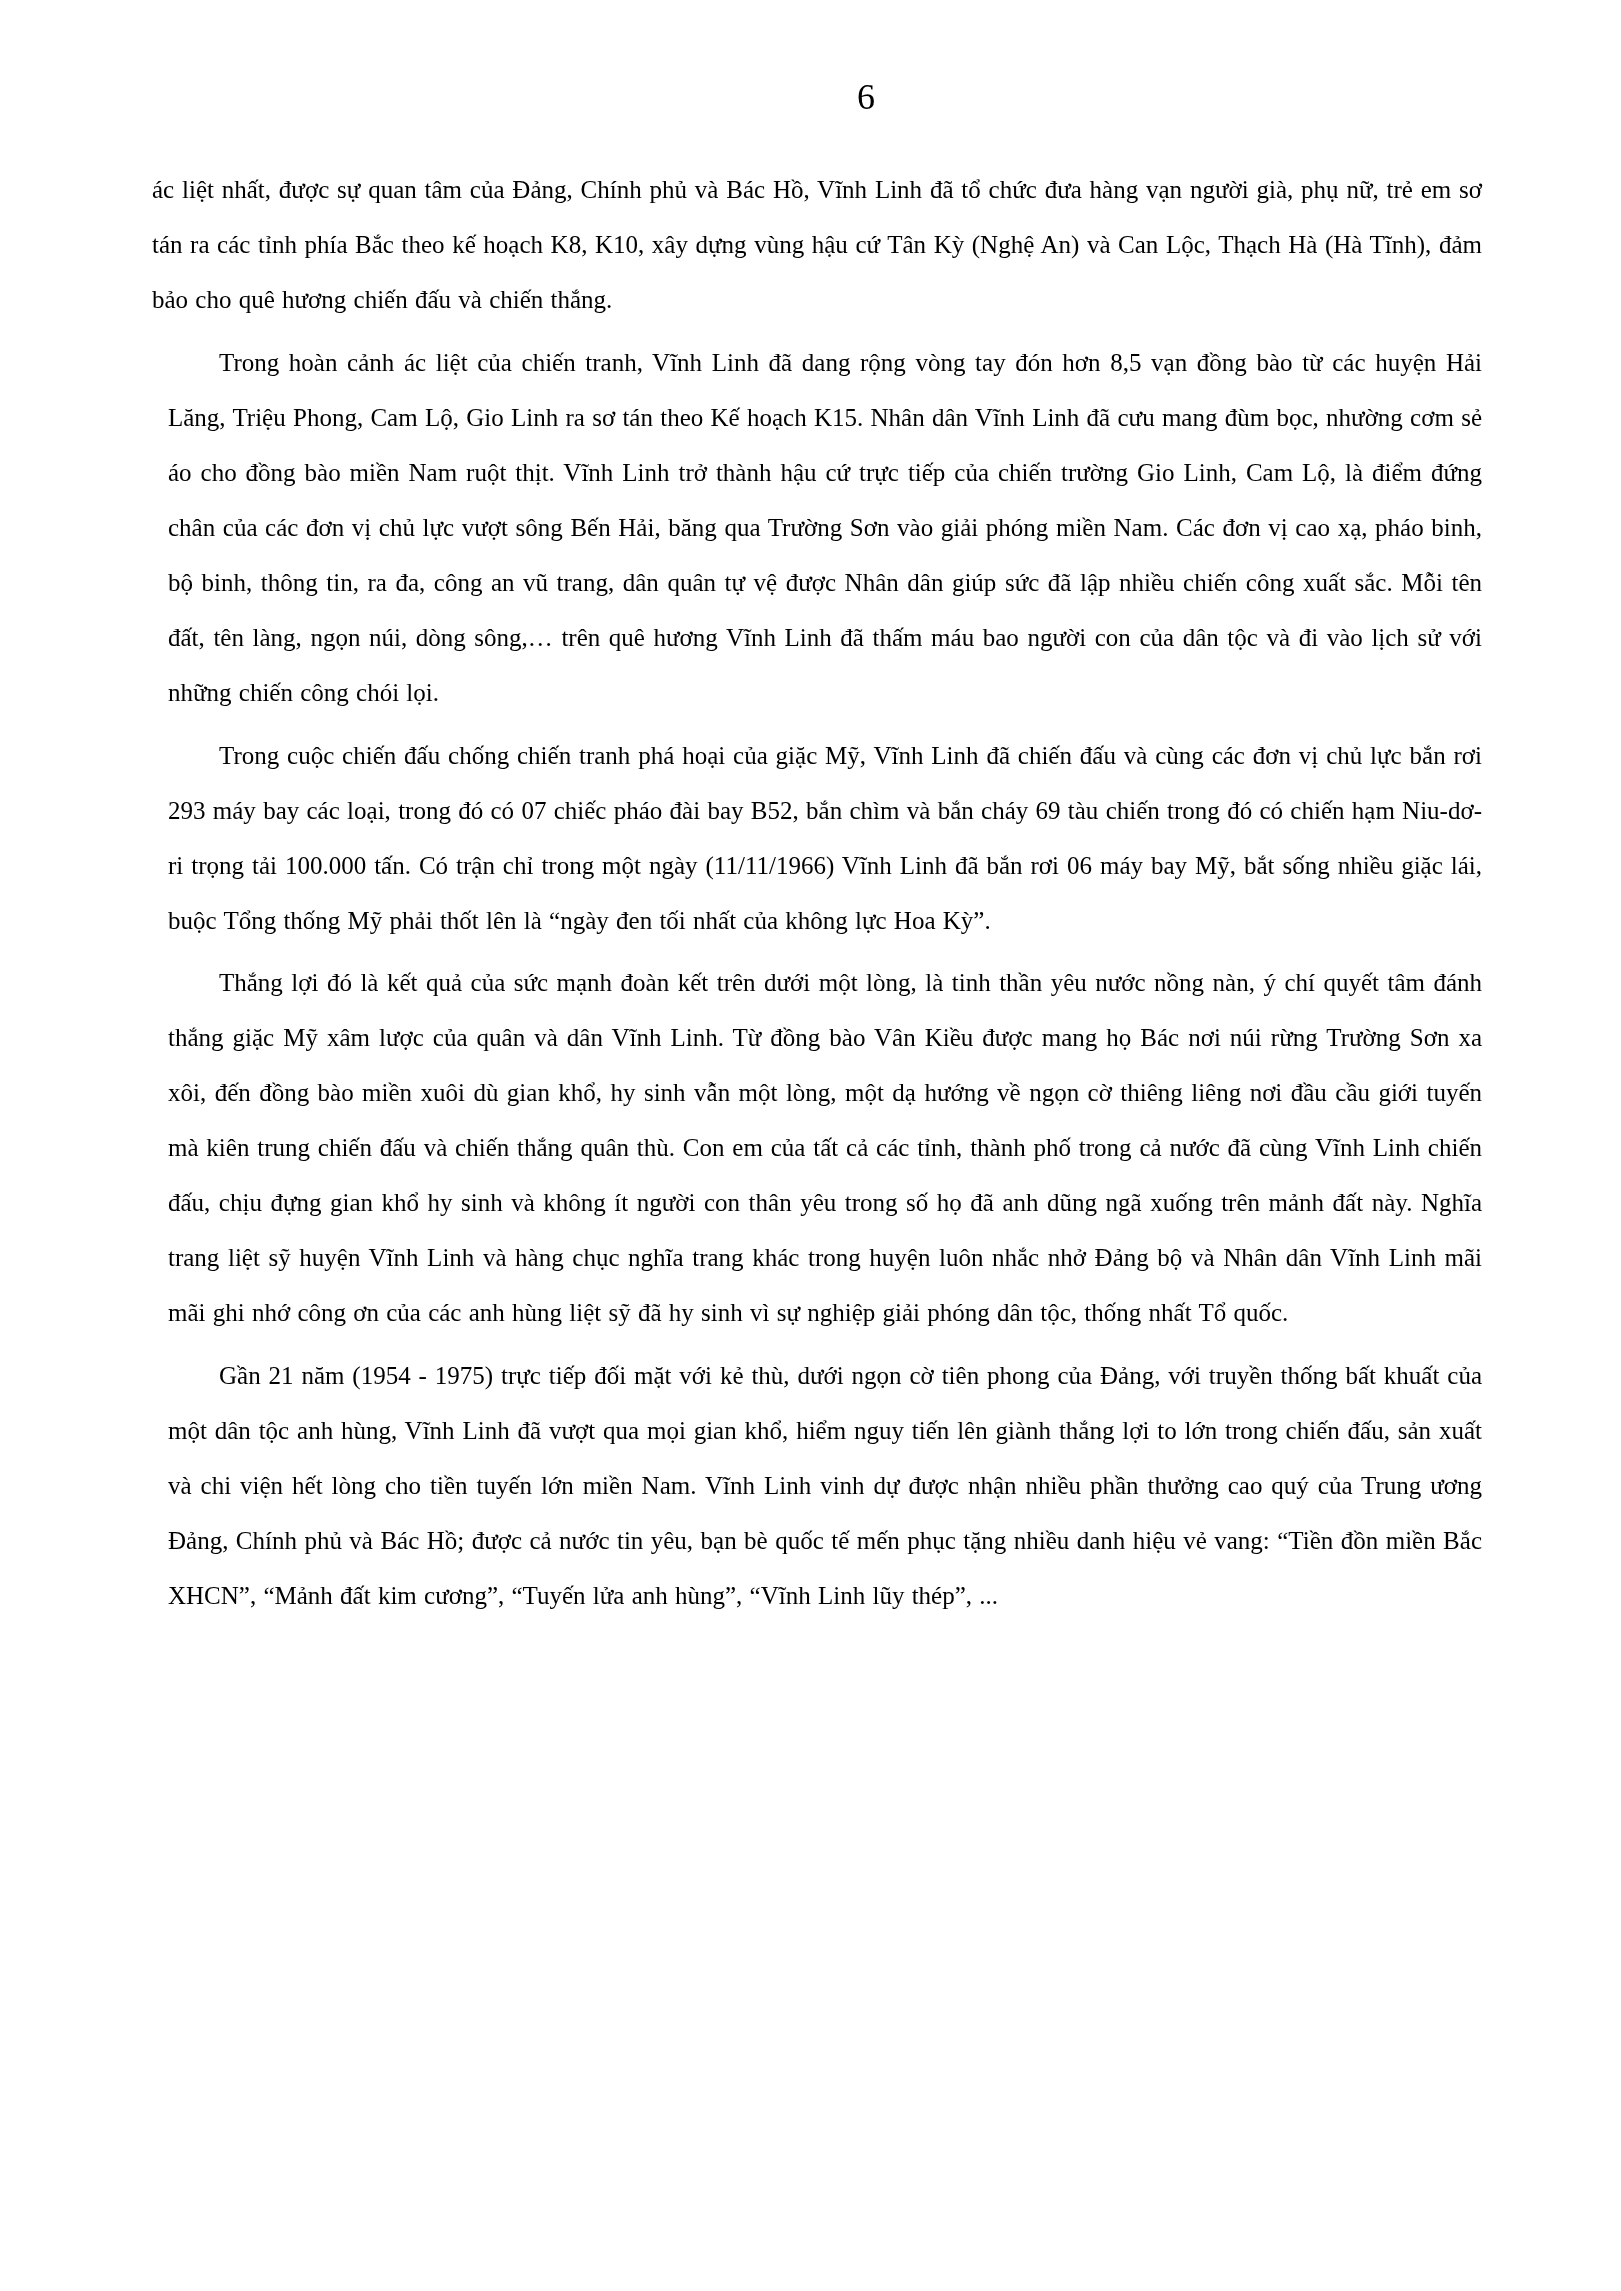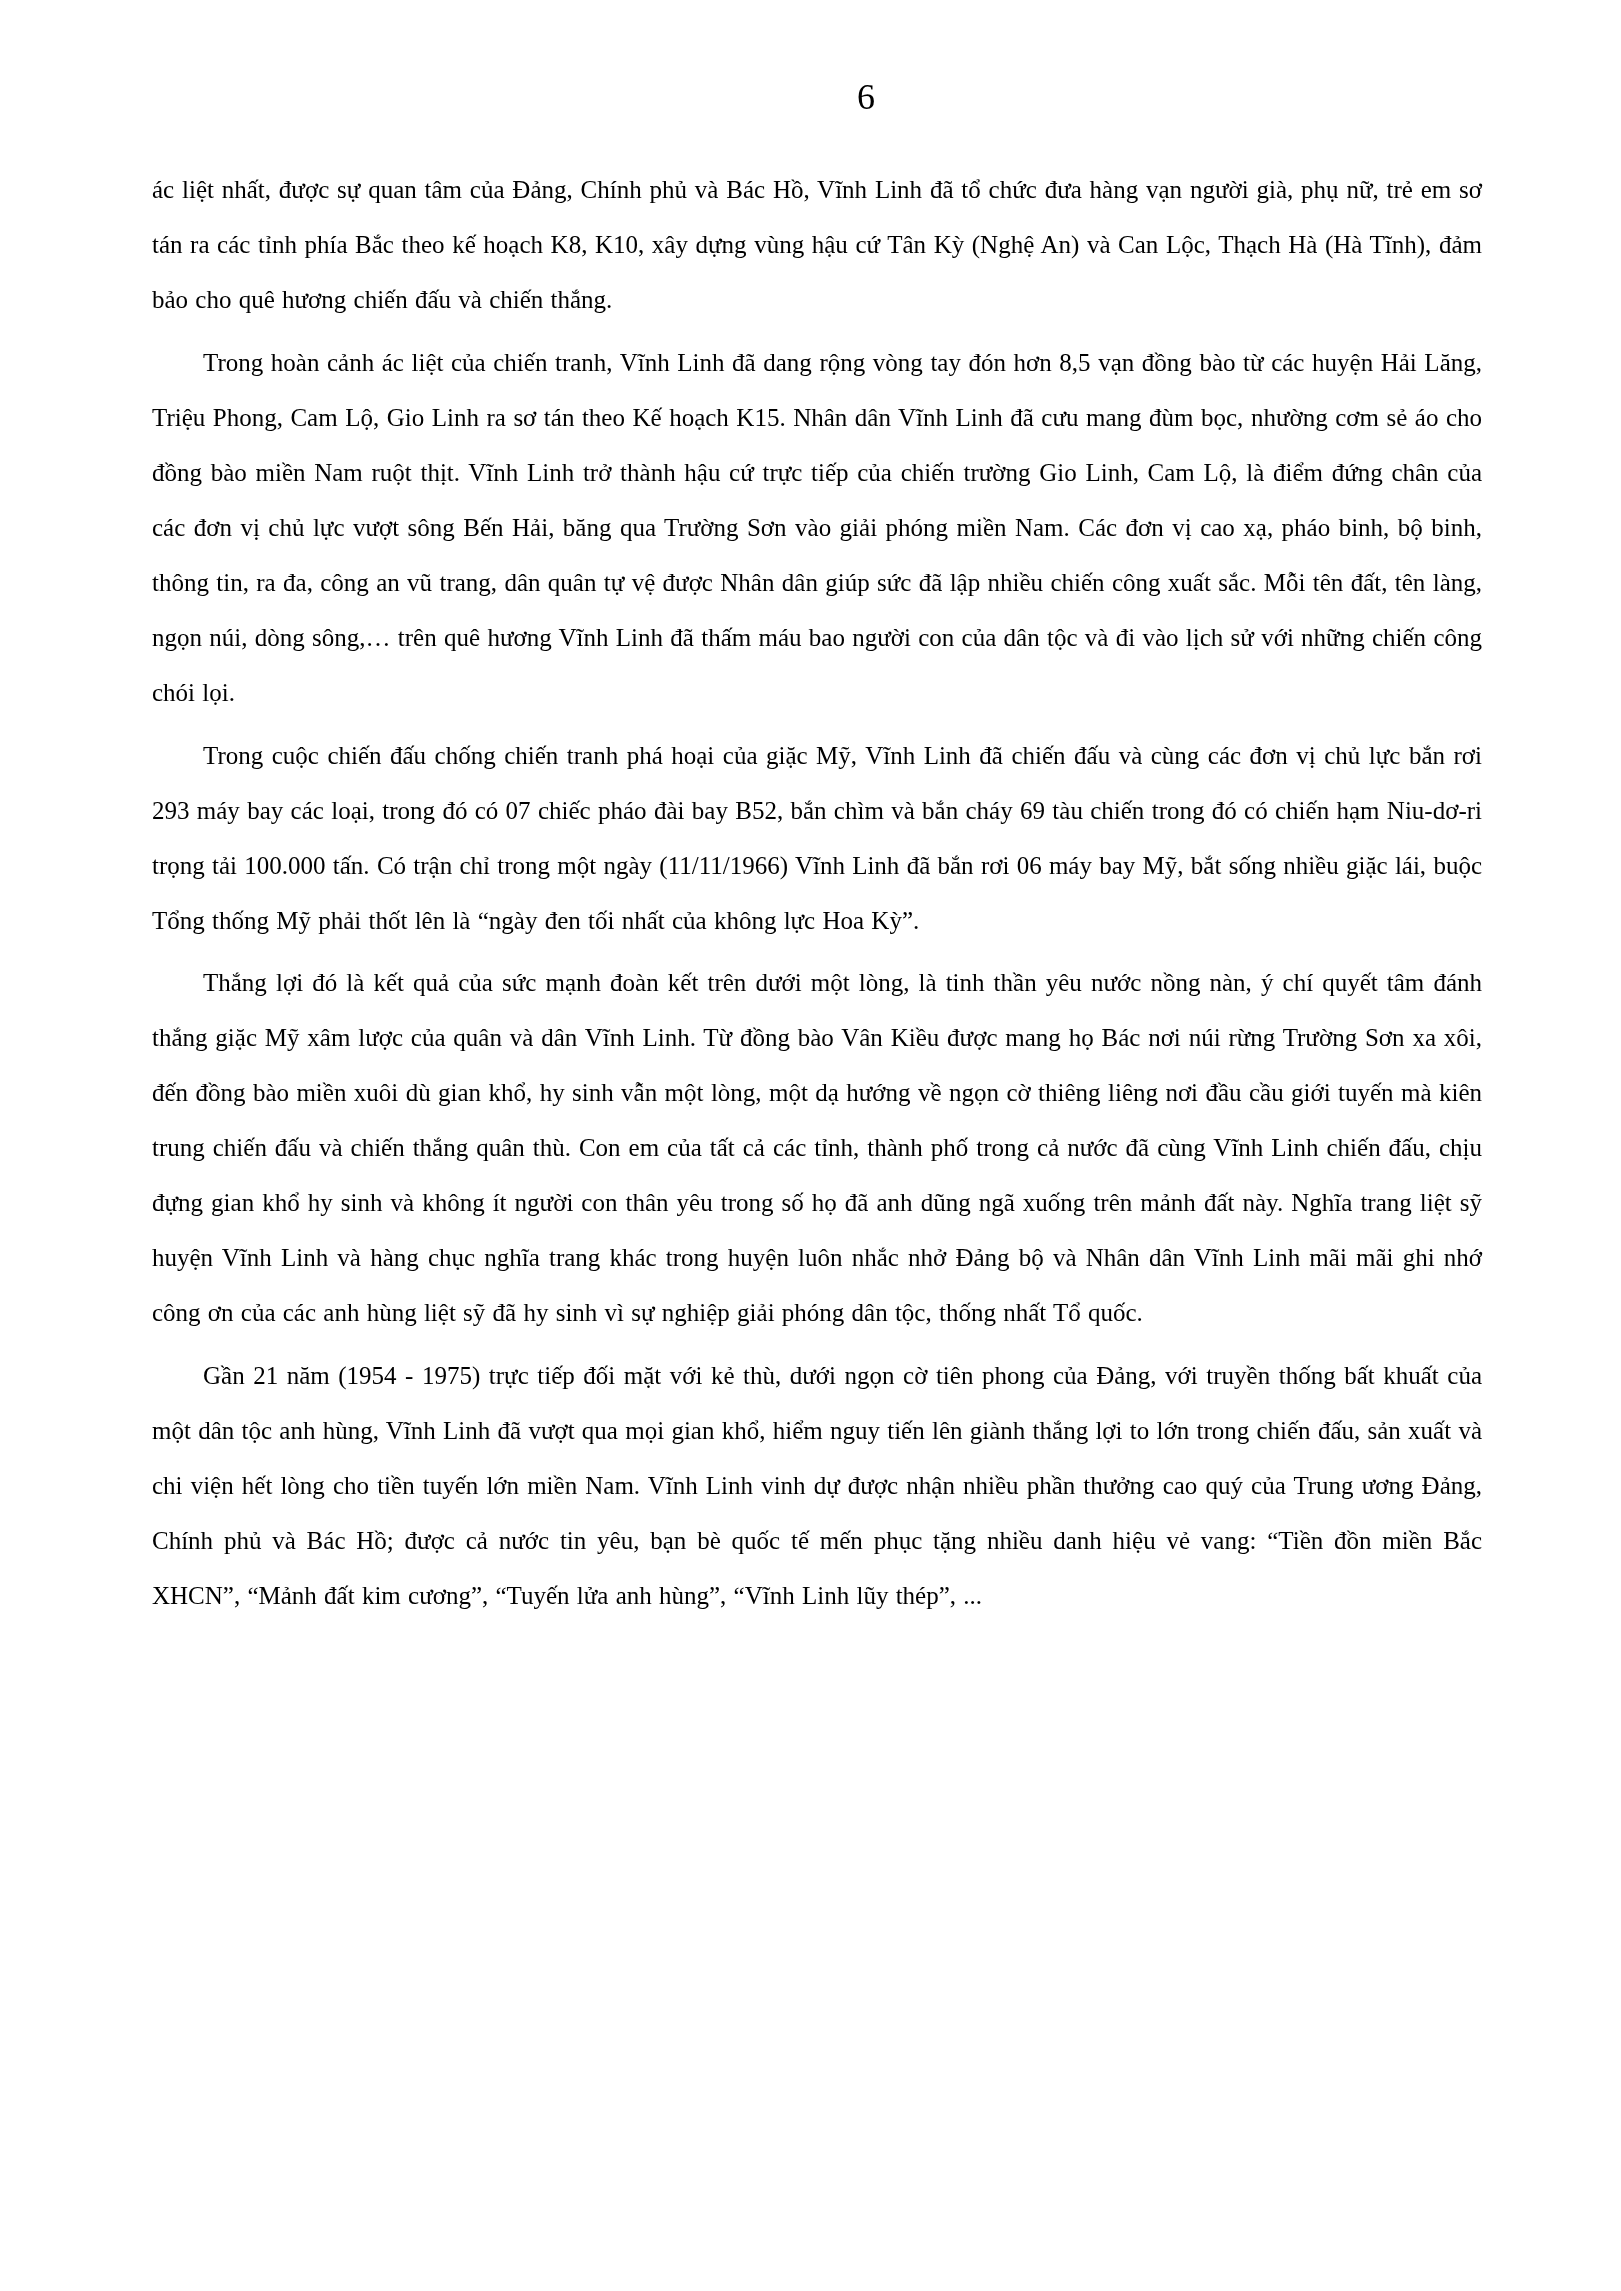--- a/index.html
+++ b/index.html
@@ -31,20 +31,21 @@
     line-height: 55px;
     text-align: justify;
     text-justify: inter-word;
     word-spacing: 1px;
   }
   .doc-body p {
     margin: 0 0 7.8px 0;
   }
   .doc-body p.indent {
     text-indent: 51px;
+    margin-left: 16px;
   }
 </style>
 </head>
 <body>
 
 <div class="page">
   <div class="page-number">6</div>
 
   <div class="doc-body">
     <p>ác liệt nhất, được sự quan tâm của Đảng, Chính phủ và Bác Hồ, Vĩnh Linh đã tổ chức đưa hàng vạn người già, phụ nữ, trẻ em sơ tán ra các tỉnh phía Bắc theo kế hoạch K8, K10, xây dựng vùng hậu cứ Tân Kỳ (Nghệ An) và Can Lộc, Thạch Hà (Hà Tĩnh), đảm bảo cho quê hương chiến đấu và chiến thắng.</p>

